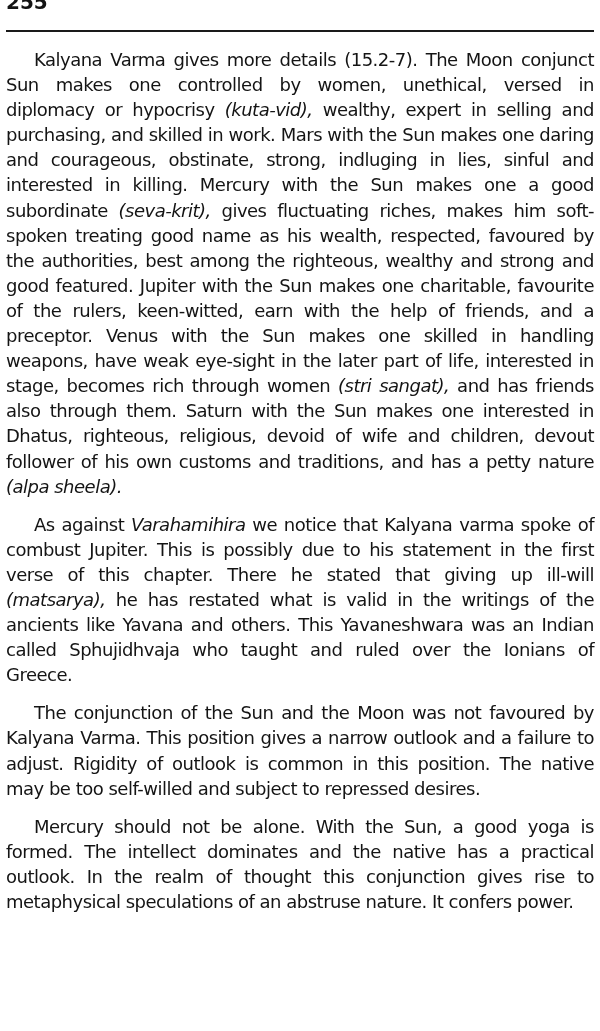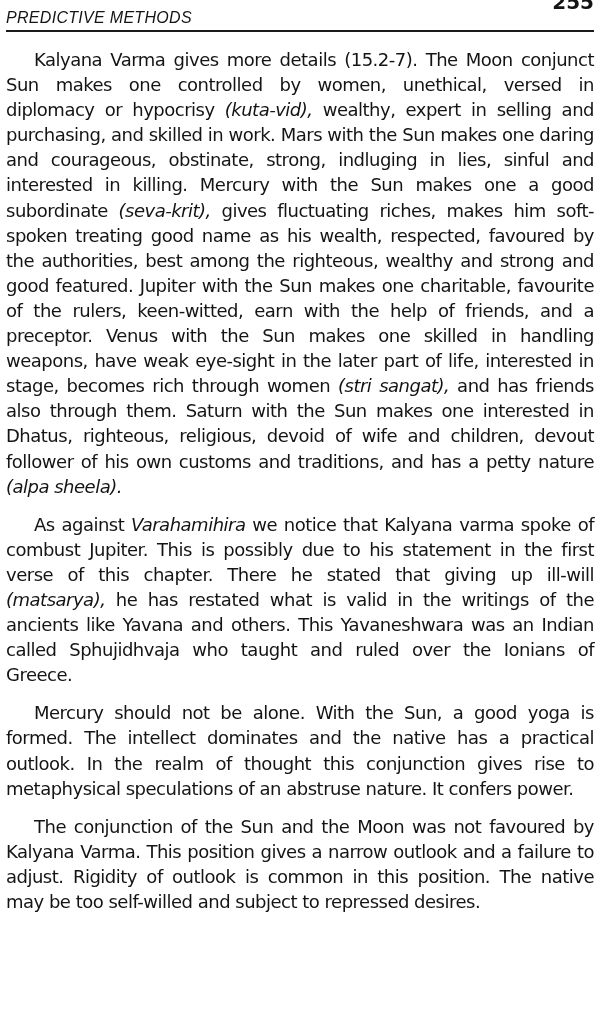--- a/index.html
+++ b/index.html
@@ -25,30 +25,29 @@
   .para {
     margin: 0 0 13px 0; text-indent: 28px; text-align: justify;
     -webkit-hyphens: none; hyphens: none;
   }
   .para i { font-style: italic; }
 </style>
 </head>
 <body>
 
 <div class="header">
-  <span class="running-head">PREDICTIVE METHODS</span>
   <span class="page-num">255</span>
 </div>
 
 <div class="body">
   <p class="para">
     <span>Kalyana Varma gives more details (15.2-7). The Moon conjunct Sun makes one controlled by women, unethical, versed in diplomacy or hypocrisy </span><i>(kuta-vid),</i><span> wealthy, expert in selling and purchasing, and skilled in work. Mars with the Sun makes one daring and courageous, obstinate, strong, indluging in lies, sinful and interested in killing. Mercury with the Sun makes one a good subordinate </span><i>(seva-krit),</i><span> gives fluctuating riches, makes him soft-spoken treating good name as his wealth, respected, favoured by the au­thorities, best among the righteous, wealthy and strong and good featured. Jupiter with the Sun makes one charitable, favourite of the rulers, keen-witted, earn with the help of friends, and a preceptor. Venus with the Sun makes one skilled in handling weapons, have weak eye-sight in the later part of life, interested in stage, becomes rich through women </span><i>(stri sangat),</i><span> and has friends also through them. Saturn with the Sun makes one interested in Dhatus, righ­teous, religious, devoid of wife and children, devout fol­lower of his own customs and traditions, and has a petty nature </span><i>(alpa sheela).</i>
   </p>
   <p class="para">
     <span>As against </span><i>Varahamihira</i><span> we notice that Kalyana varma spoke of combust Jupiter. This is possibly due to his state­ment in the first verse of this chapter. There he stated that giving up ill-will </span><i>(matsarya),</i><span> he has restated what is valid in the writings of the ancients like Yavana and others. This Yavaneshwara was an Indian called Sphujidhvaja who taught and ruled over the Ionians of Greece.</span>
   </p>
   <p class="para">
-    <span>Mercury should not be alone. With the Sun, a good yoga is formed. The intellect dominates and the native has a practical outlook. In the realm of thought this conjunction gives rise to metaphysical speculations of an abstruse na­ture. It confers power.</span>
+    <span>The conjunction of the Sun and the Moon was not favoured by Kalyana Varma. This position gives a narrow outlook and a failure to adjust. Rigidity of outlook is com­mon in this position. The native may be too self-willed and subject to repressed desires.</span>
   </p>
   <p class="para">
-    <span>The conjunction of the Sun and the Moon was not favoured by Kalyana Varma. This position gives a narrow outlook and a failure to adjust. Rigidity of outlook is com­mon in this position. The native may be too self-willed and subject to repressed desires.</span>
+    <span>Mercury should not be alone. With the Sun, a good yoga is formed. The intellect dominates and the native has a practical outlook. In the realm of thought this conjunction gives rise to metaphysical speculations of an abstruse na­ture. It confers power.</span>
   </p>
 </div>
 
 </body></html>

